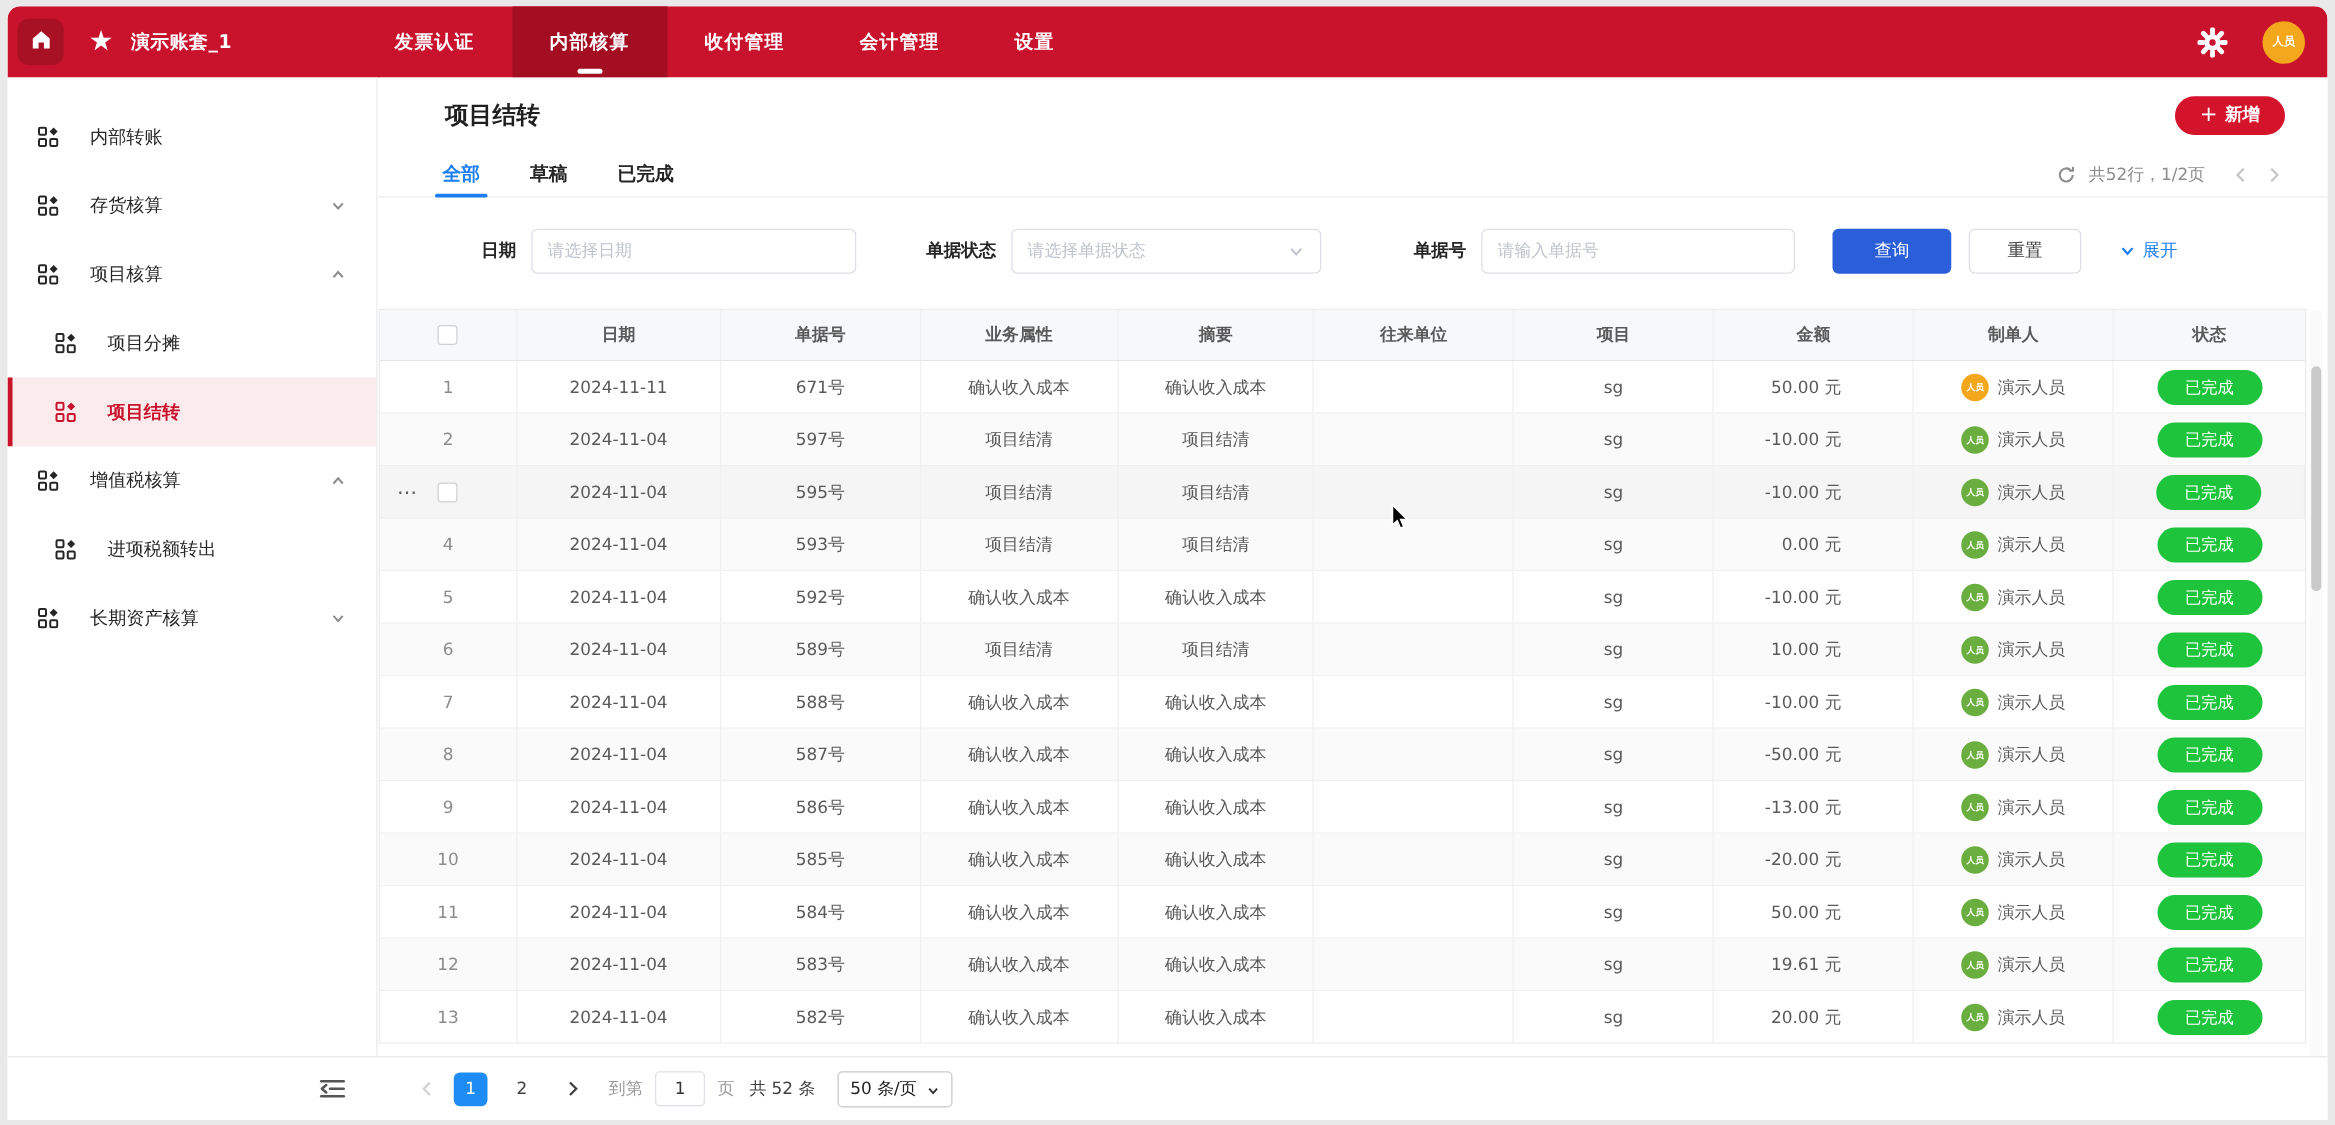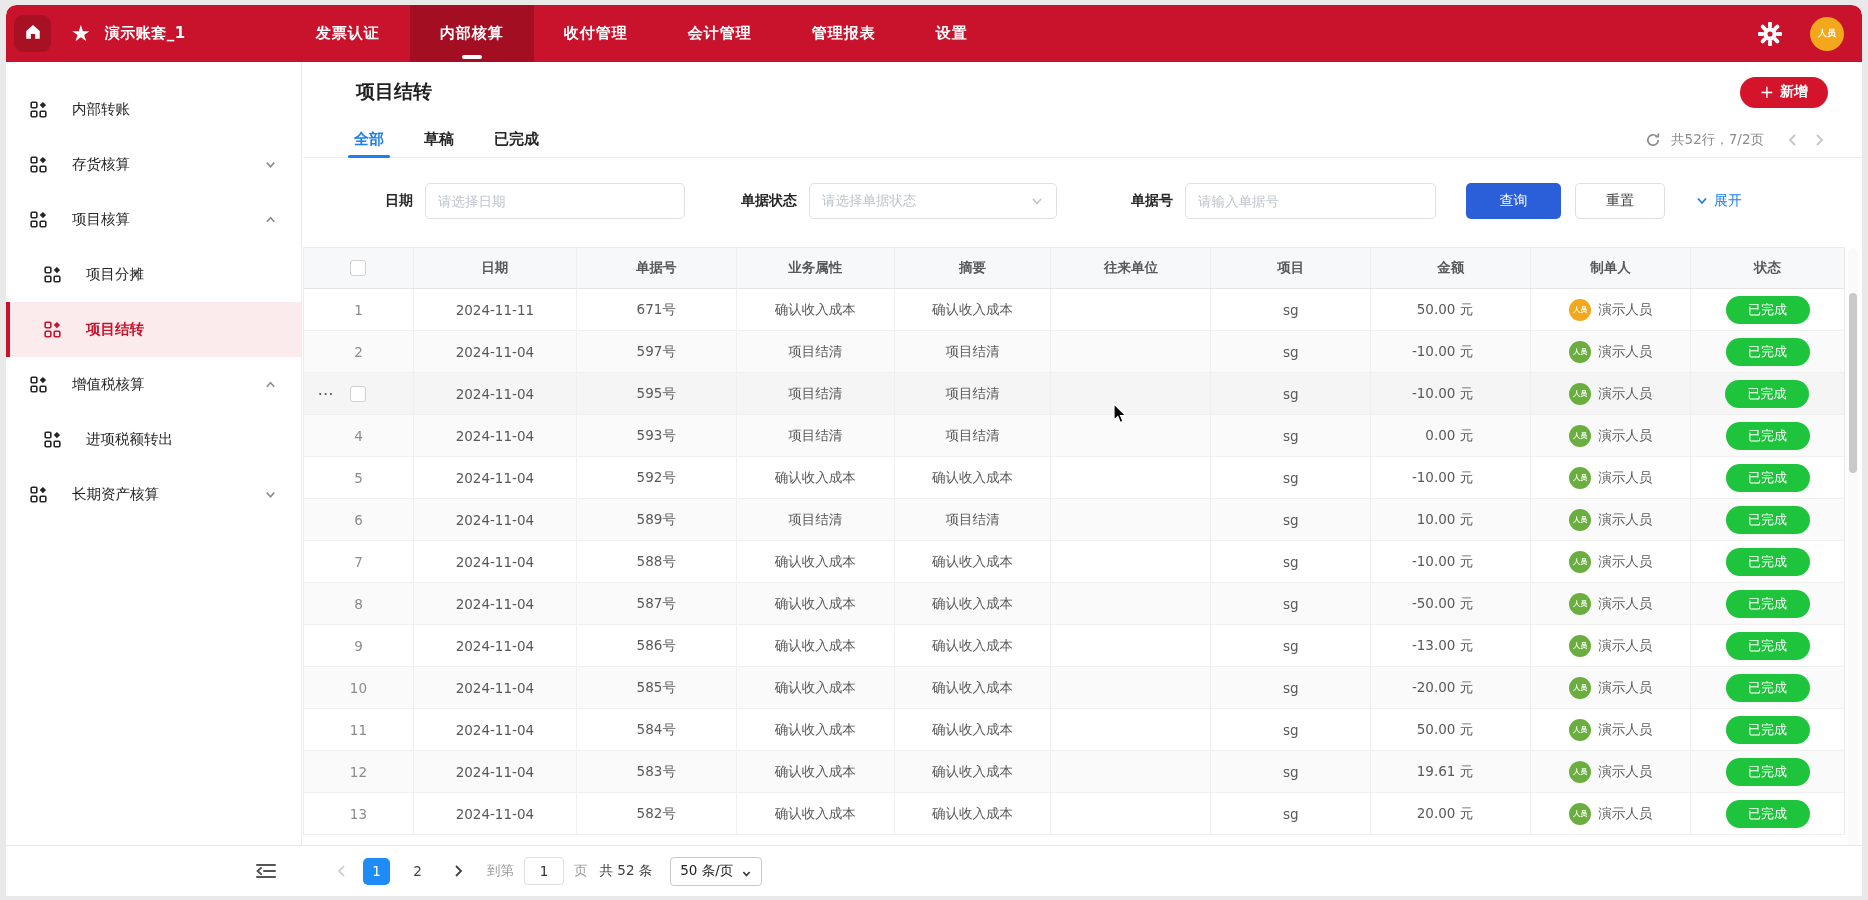--- a/index.html
+++ b/index.html
@@ -106,23 +106,20 @@
           <span>内部核算</span>
           <span class="nav-underline"></span>
         </div>
         <div class="nav-item">
           <span>收付管理</span>
         </div>
         <div class="nav-item">
           <span>会计管理</span>
         </div>
         <div class="nav-item">
-          <span>管理报表</span>
-        </div>
-        <div class="nav-item">
           <span>设置</span>
         </div>
       </nav>
     <div class="top-right">
       <span class="gear-wrap">
         <svg viewBox="0 0 16 16" width="24" height="24">
           <g stroke="#fff" stroke-width="2.6" stroke-linecap="round">
             <line x1="8" y1="1" x2="8" y2="3"></line>
               <line x1="8" y1="13" x2="8" y2="15"></line>
             <line x1="1" y1="8" x2="3" y2="8"></line>
@@ -250,21 +247,21 @@
             <span>已完成</span>
           </div>
         </div>
       <div class="list-meta">
         <span class="refresh-wrap">
           <svg viewBox="0 0 16 16" width="16" height="16" fill="none" stroke="#8c8c8c" stroke-width="1.7">
             <path d="M13.2 8a5.2 5.2 0 1 1-1.5-3.7"></path>
               <path d="M13.4 1.6 v3 h-3" stroke-linejoin="round"></path>
           </svg>
         </span>
-        <span>共52行，7/2页</span>
+        <span>共52行，1/2页</span>
         <span class="meta-arrows">
           <span class="icon-13">
             <svg viewBox="0 0 14 14" fill="none" stroke="#c6c6c6" stroke-width="1.8">
                 <polyline points="9,2 4,7 9,12"></polyline>
               </svg>
           </span>
           <span class="icon-13">
             <svg viewBox="0 0 14 14" fill="none" stroke="#c6c6c6" stroke-width="1.8">
                 <polyline points="5,2 10,7 5,12"></polyline>
               </svg>

